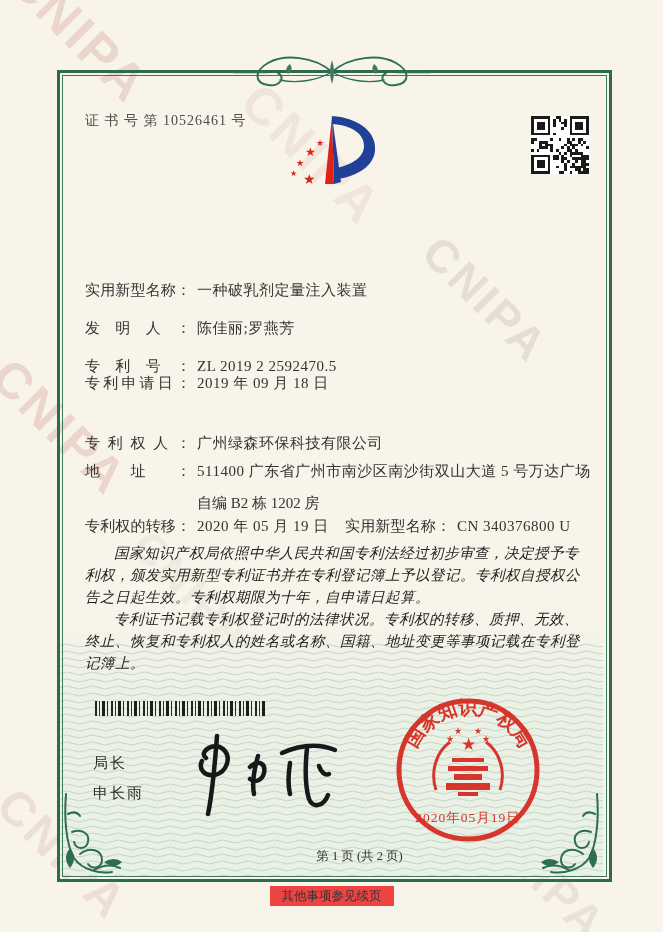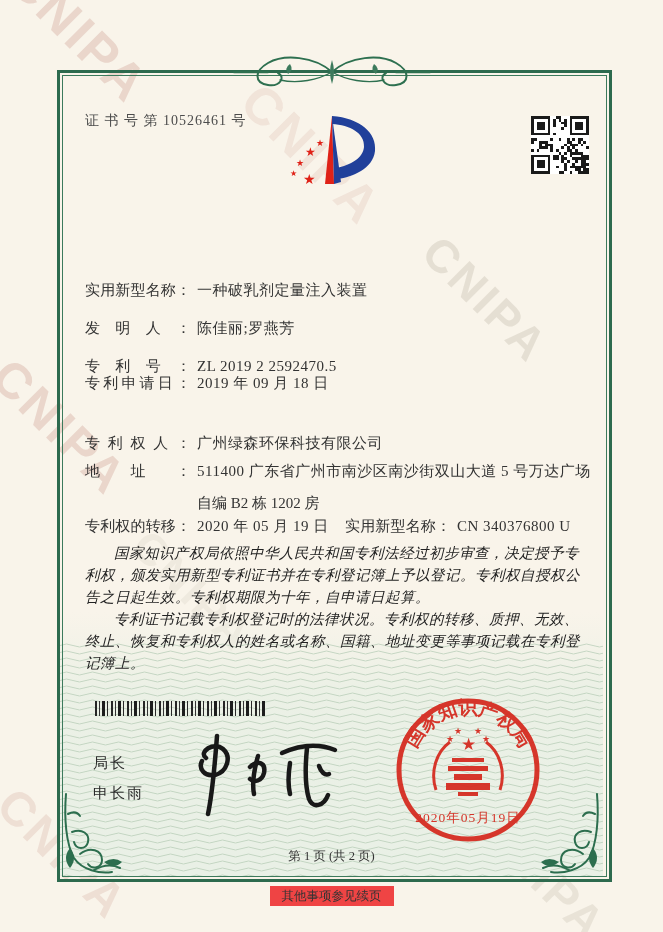--- a/index.html
+++ b/index.html
@@ -29,21 +29,21 @@
   .val{margin-left:6px;letter-spacing:.5px;}
   .paras{position:absolute;left:85px;top:542px;width:496px;font-size:14.5px;line-height:22px;
          color:#222;font-style:italic;}
   .paras p{margin:0;text-indent:2em;letter-spacing:.5px;}
   .barcode{position:absolute;left:95px;top:701px;width:170px;height:15px;
     background:repeating-linear-gradient(90deg,#262626 0 2px,transparent 2px 4px,#333 4px 5px,
       transparent 5px 7px,#1d1d1d 7px 10px,transparent 10px 12px,#2a2a2a 12px 13px,transparent 13px 16px);}
   .officer{position:absolute;left:93px;top:748px;font-family:"Liberation Sans","DejaVu Sans",sans-serif;
            font-size:15px;color:#2a2a2a;letter-spacing:2px;line-height:30px;}
   .page-foot{position:absolute;left:57px;top:848px;width:549px;text-align:center;
-             font-size:12.5px;color:#333;}
+             font-size:12.5px;color:#333;padding-left:28px;}
   .cont-note{position:absolute;left:0;top:888px;width:663px;text-align:center;font-size:12.5px;color:#333;}
   .cont-note span{background:#ef4444;padding:3px 12px;}
   .seal{opacity:.93;}
 </style>
 </head>
 <body>
 
 <div class="wm pink" style="left:-8px;top:2px;font-size:52px;">CNIPA</div>
 <div class="wm pink" style="left:225px;top:124px;font-size:52px;opacity:.55;">CNIPA</div>
 <div class="wm gray" style="left:408px;top:272px;font-size:46px;">CNIPA</div>

